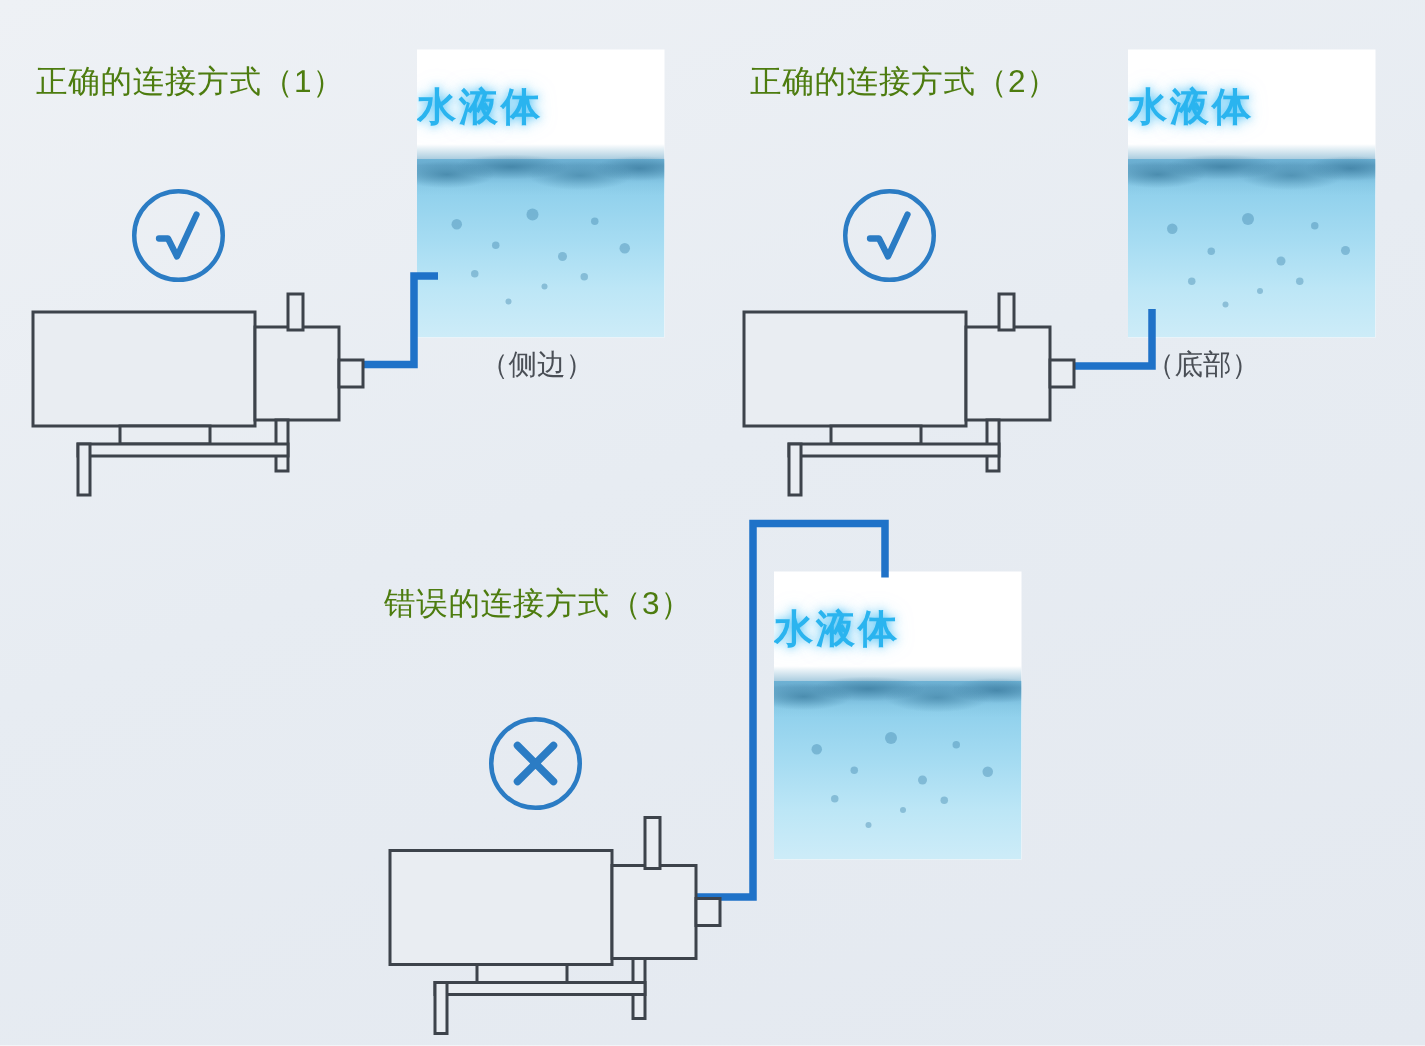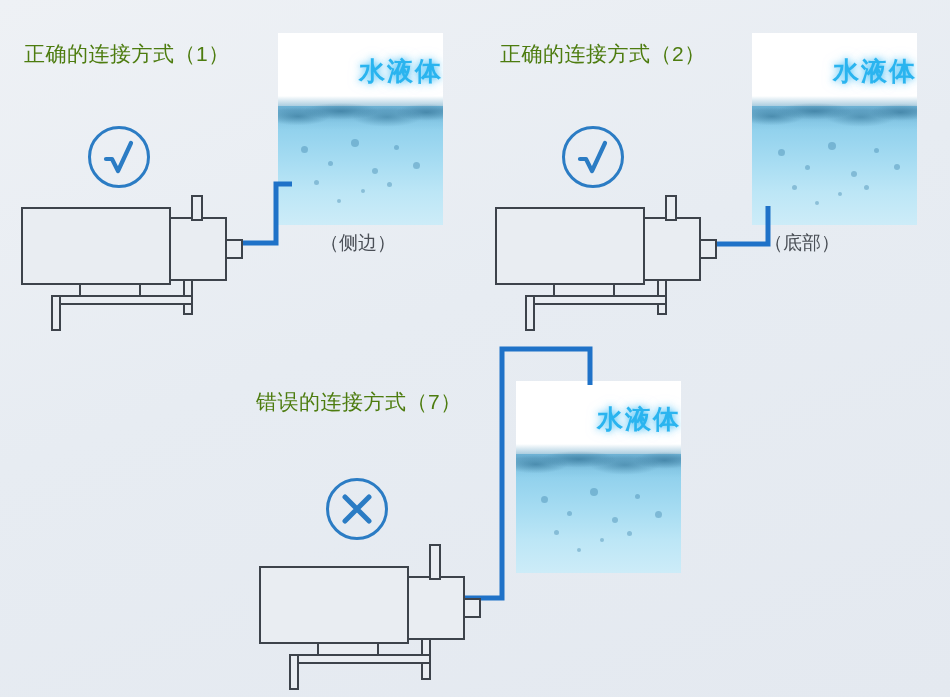--- a/index.html
+++ b/index.html
@@ -24,21 +24,21 @@
     position:absolute;width:62px;height:62px;border-radius:50%;
     border:3px solid #2b7cc4;box-sizing:border-box;
     display:flex;align-items:center;justify-content:center;
   }
   .mark svg{display:block;overflow:visible;}
 
   
   .tank{position:absolute;background:#ffffff;overflow:hidden;}
   .tank .wlabel{
     position:absolute;left:0;right:0;top:11%;
-    text-align:right;font-size:26px;font-weight:700;
+    text-align:left;font-size:26px;font-weight:700;
     color:#2ab4ef;letter-spacing:2px;
     text-shadow:0 0 6px rgba(70,190,245,.85),0 0 12px rgba(120,210,250,.6);
   }
   .tank .water{
     position:absolute;left:0;right:0;bottom:0;height:62%;
     background:linear-gradient(to bottom,#7fc6e8 0%,#8fd0ec 16%,#a6dcf2 46%,#bce6f6 72%,#cdecf8 100%);
   }
   .tank .surf{
     position:absolute;left:0;right:0;top:-10px;height:34px;
     background:
@@ -169,21 +169,21 @@
           <rect x="166" y="84" width="8" height="34"></rect>
           <rect x="34" y="100" width="140" height="8"></rect>
           <rect x="34" y="100" width="8" height="34"></rect>
         </g>
       </svg>
     </div>
   </div>
 
   <div class="panel">
 
-    <div class="title" style="left:256px;top:388px;">错误的连接方式（7）</div>
+    <div class="title" style="left:256px;top:388px;">错误的连接方式（3）</div>
 
     <div class="mark" style="left:326px;top:478px;">
       <svg width="34" height="34" viewBox="0 0 34 34" aria-hidden="true">
         <path d="M5 5 L29 29 M29 5 L5 29" fill="none" stroke="#2b7cc4" stroke-width="5" stroke-linecap="round"></path>
       </svg>
     </div>
 
     <div class="tank" style="left:516px;top:381px;width:165px;height:192px;">
       <div class="wlabel">水液体</div>
       <div class="water">

